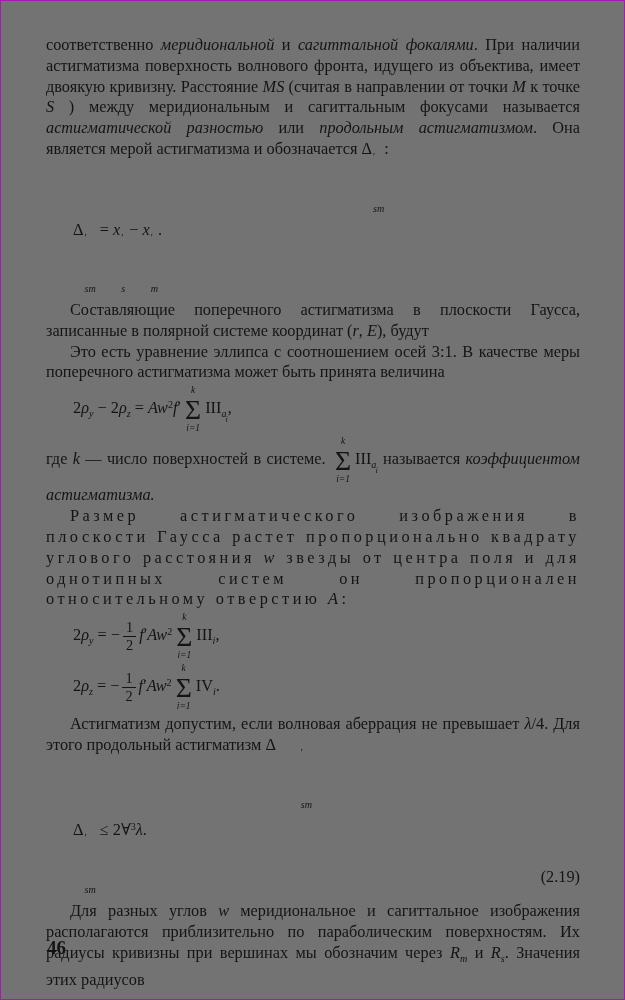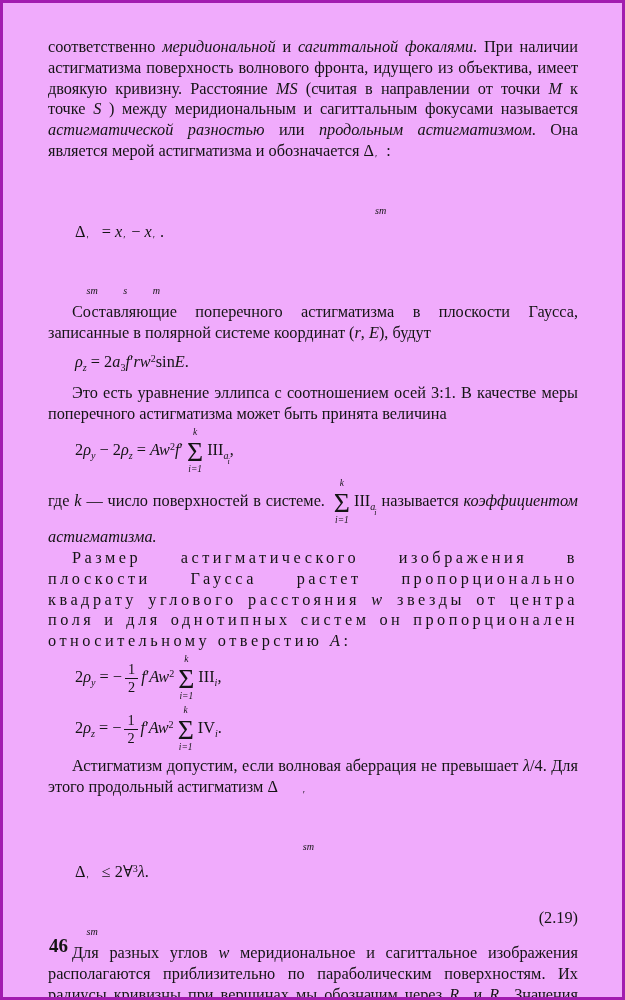--- a/index.html
+++ b/index.html
@@ -1,18 +1,18 @@
 <!DOCTYPE html>
 <html><head>
 <meta charset="utf-8">
 <style>
   html,body{margin:0;padding:0;background:#ffffff;}
   .page{
     width:625px;height:1000px;box-sizing:border-box;position:relative;
-    background:#f0abfc;border:3px solid #a21caf;overflow:hidden;
+    background:#737373;border:1px solid #a21caf;overflow:hidden;
     font-family:"Liberation Serif","DejaVu Serif",serif;color:#141414;
   }
   .content{
     padding:34px 44px 0 45px;
     font-size:16.3px;line-height:20.8px;text-align:justify;
   }
   p.para{margin:0;}
   .ind{text-indent:24px;}
   .sp{letter-spacing:0.215em;}
   .it{font-style:italic;}
@@ -55,21 +55,20 @@
         </span><span> = </span><span class="it">x</span><span class="ss">
           <span class="up">′</span>
           <span class="dn">s</span>
         </span><span> − </span><span class="it">x</span><span class="ss">
           <span class="up">′</span>
           <span class="dn">m</span>
         </span><span>.</span></div>
 
     <p class="para ind"><span>Составляющие поперечного астигматизма в плоскости Гаусса, записанные в полярной системе координат (</span><span class="it">r</span><span>, </span><span class="it">E</span><span>), будут</span></p>
 
-    <div class="formula"><span class="it">ρ</span><span class="sub it">z</span><span> = 2</span><span class="it">a</span><span class="sub">3</span><span class="it">f</span><span>′</span><span class="it">rw</span><span class="sup">2</span><span>sin</span><span class="it">E</span><span>.</span></div>
 
     <p class="para ind"><span>Это есть уравнение эллипса с соотношением осей 3:1. В качестве меры поперечного астигматизма может быть принята величина</span></p>
 
     <div class="formula tall"><span>2</span><span class="it">ρ</span><span class="sub it">y</span><span> − 2</span><span class="it">ρ</span><span class="sub it">z</span><span> = </span><span class="it">Aw</span><span class="sup">2</span><span class="it">f</span><span>′</span><span class="sum">
           <span class="lim">k</span>
           <span class="sigma">Σ</span>
           <span class="lim">i=1</span>
         </span><span>III</span><span class="sub it">a</span><span class="sub2 it">i</span><span>,</span></div>
 
     <p class="para"><span>где </span><span class="it">k</span><span> — число поверхностей в системе. </span><span class="sum">

